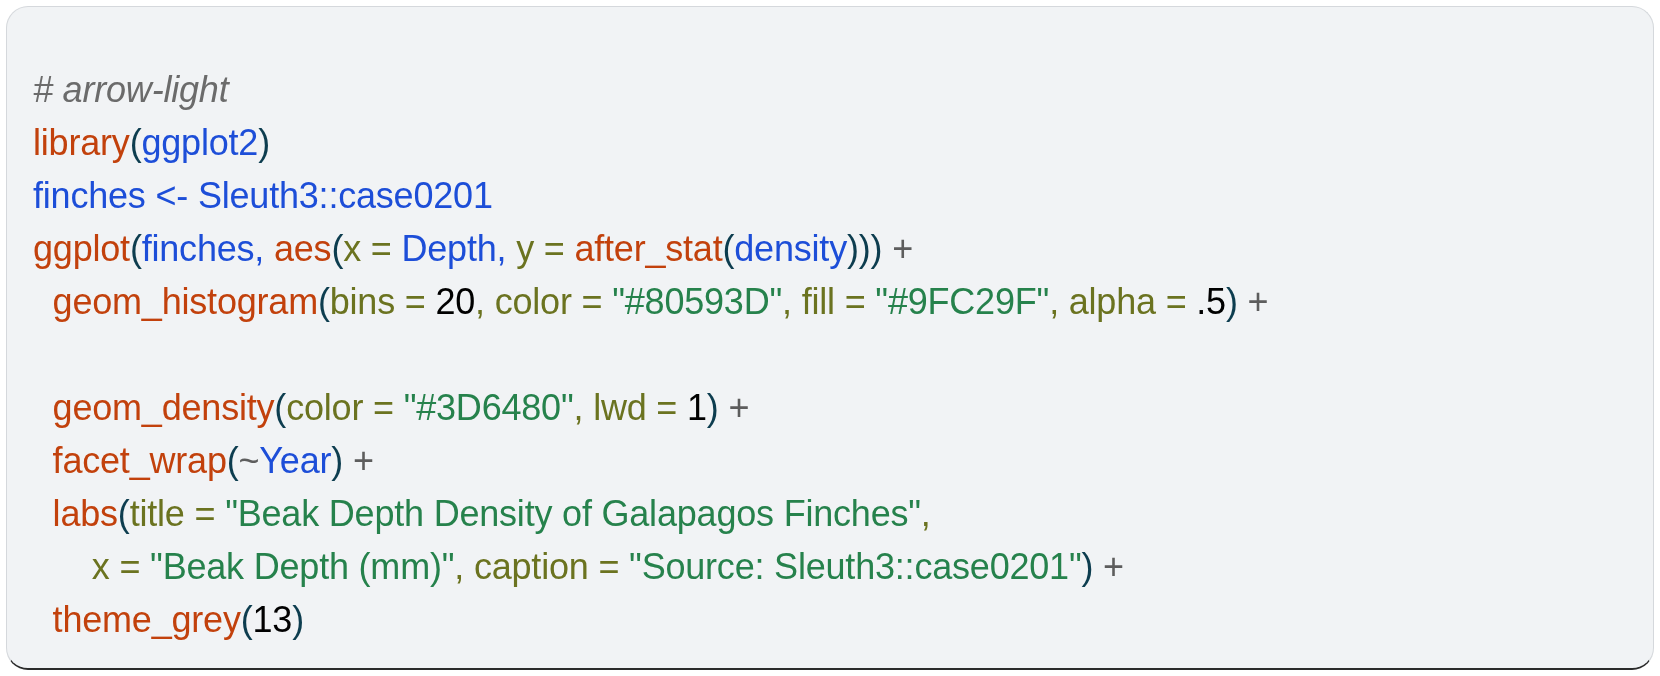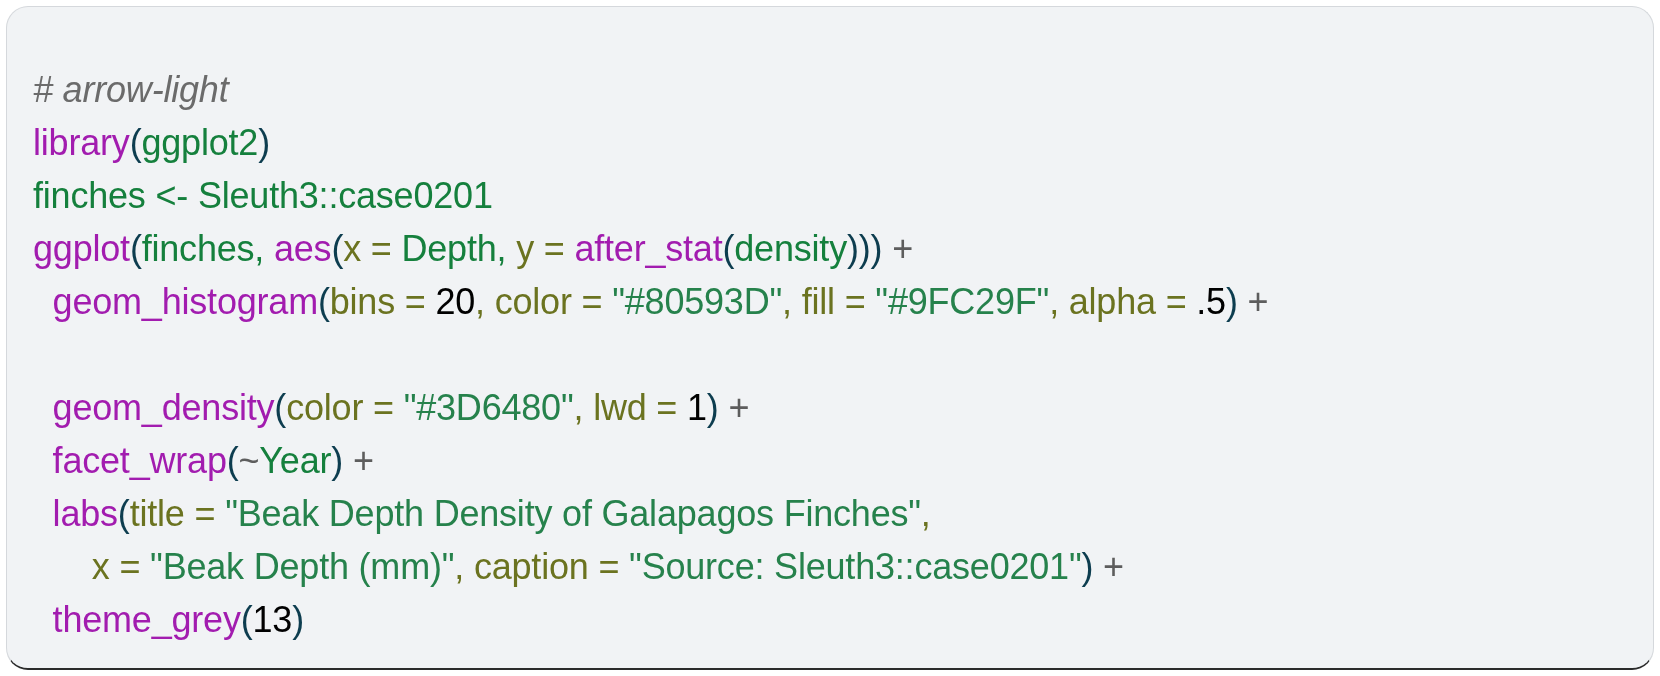--- a/index.html
+++ b/index.html
@@ -40,22 +40,22 @@
     line-height: 53px;
     white-space: pre;
     letter-spacing: -0.2px;
   }
 
   .ln { display: block; height: 53px; }
   .ln.blank { height: 53px; }
 
   
   .c-comment  { color: #6b6b6b; font-style: italic; }
-  .c-func     { color: #a21caf; }
-  .c-ident    { color: #15803d; }
+  .c-func     { color: #c2410c; }
+  .c-ident    { color: #1d4ed8; }
   .c-arg      { color: #6b7320; }
   .c-str      { color: #26824c; }
   .c-num      { color: #000000; }
   .c-op       { color: #5d5d5d; }
   .c-punct    { color: #0d3d4f; }
 </style>
 </head>
 <body>
 
 <div id="code-card">

